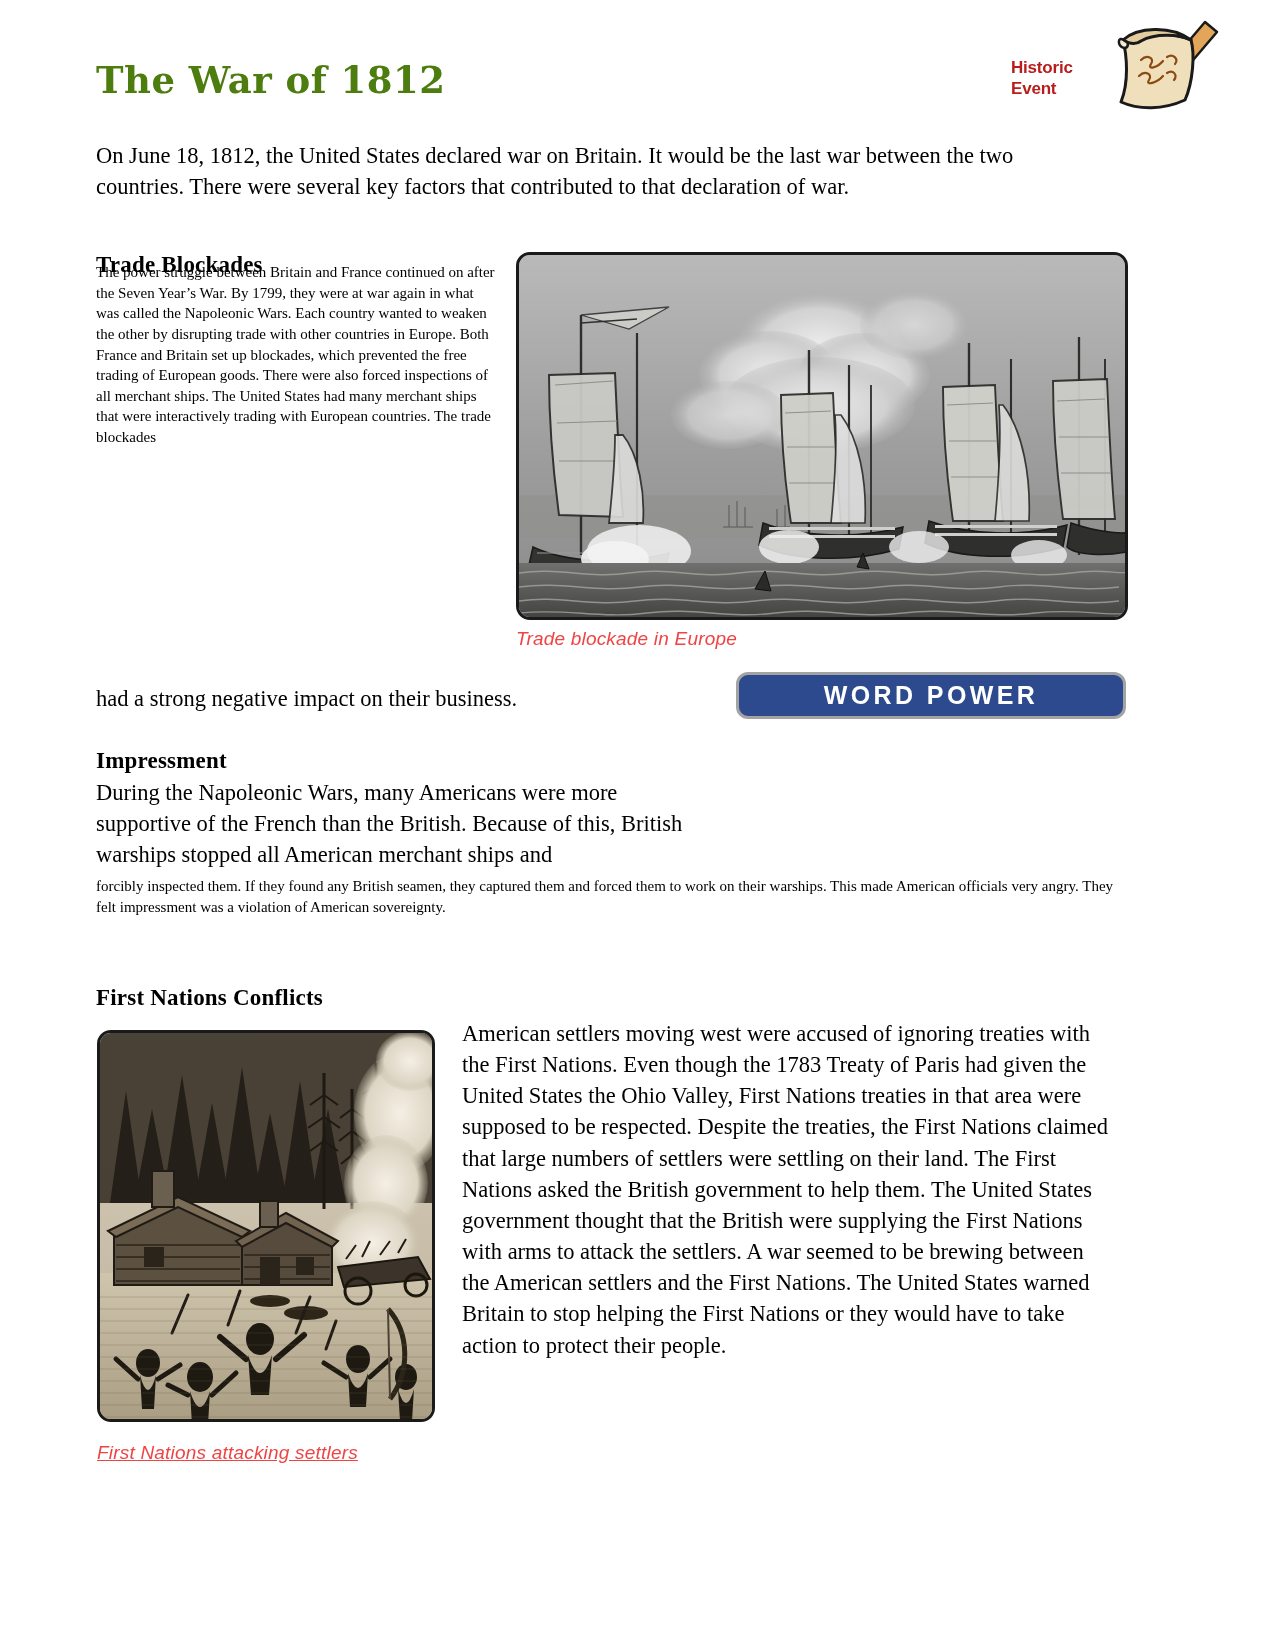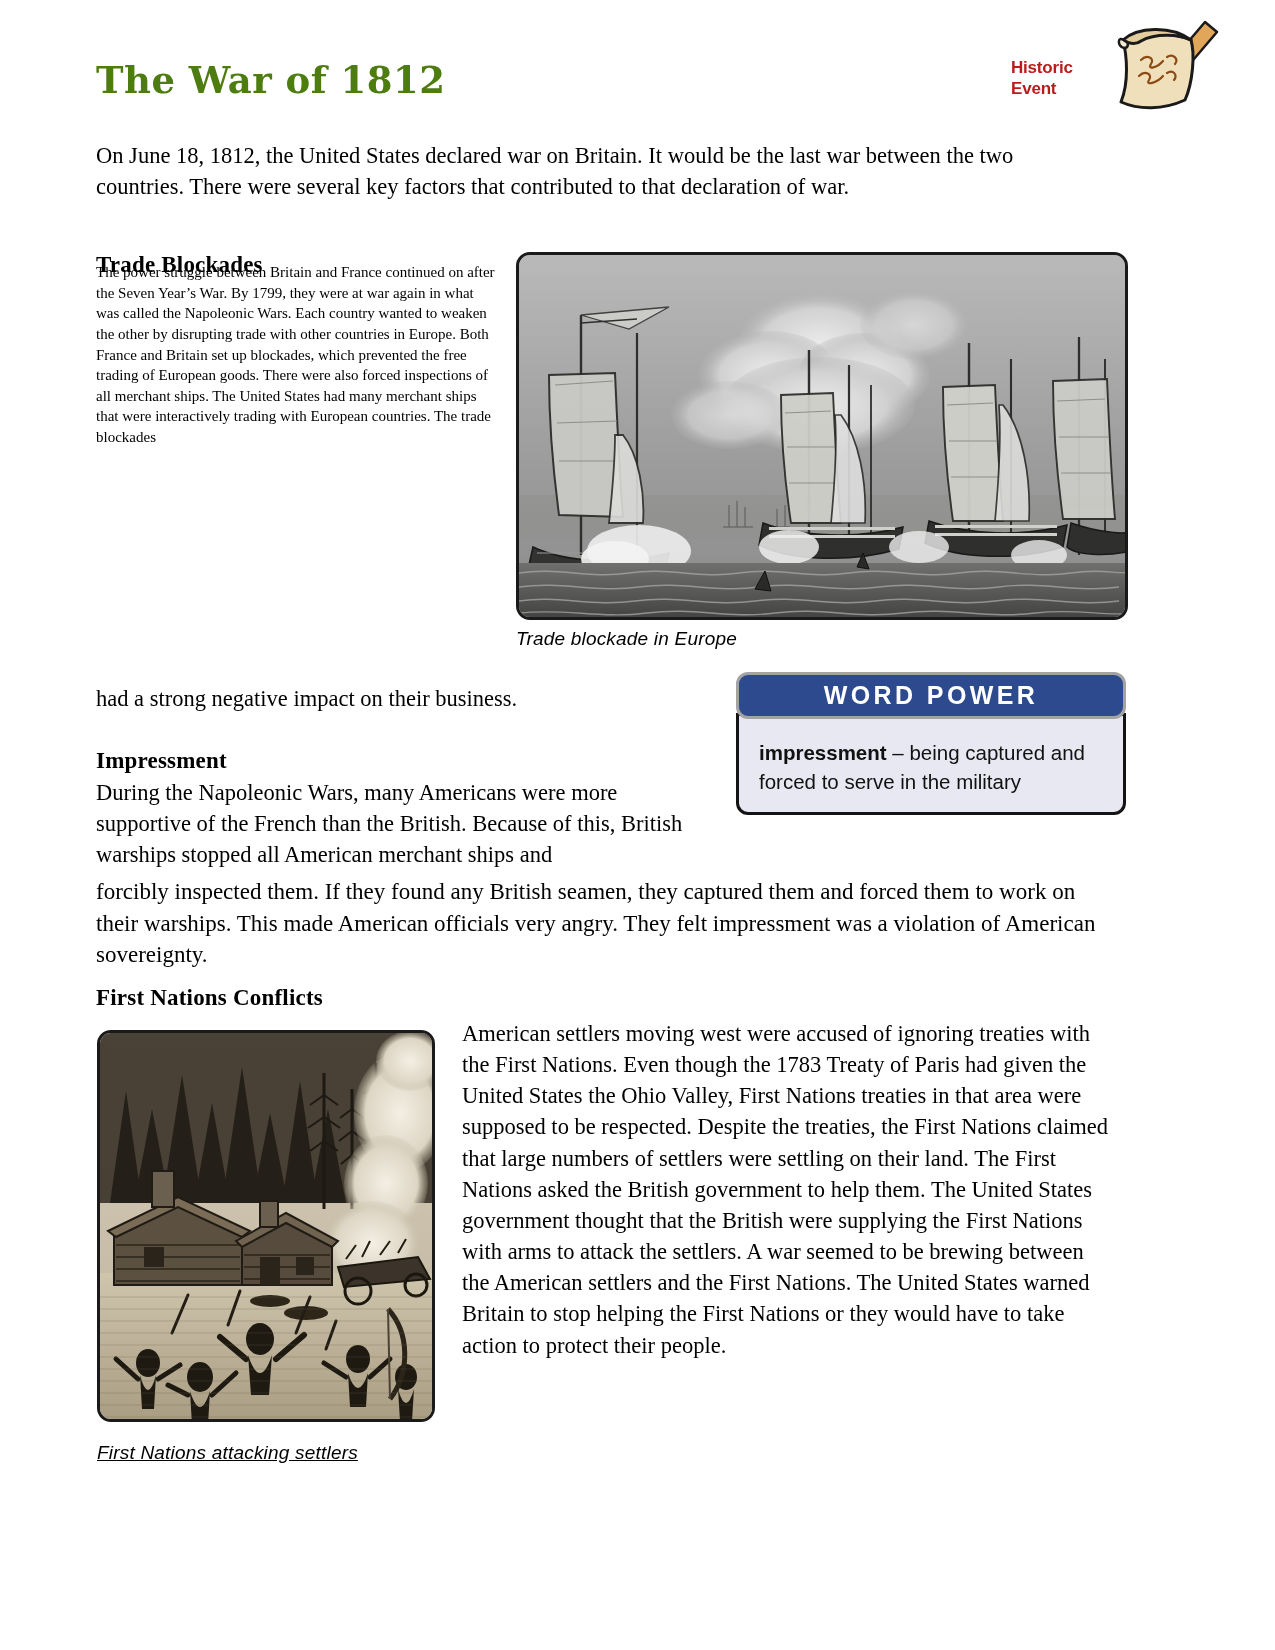--- a/index.html
+++ b/index.html
@@ -112,21 +112,21 @@
     top: 778px;
     width: 590px;
     font-size: 22.5px;
     line-height: 1.375;
   }
   .sec-impress-tail {
     position: absolute;
     left: 96px;
     top: 876px;
     width: 1020px;
-    font-size: 23px;
+    font-size: 15px;
     line-height: 1.375;
   }
 
   .sec-fn-head {
     position: absolute;
     left: 96px;
     top: 985px;
   }
   .sec-fn-body {
     position: absolute;
@@ -146,21 +146,21 @@
     border: 3px solid #1a1a1a;
     border-radius: 14px;
     overflow: hidden;
     box-sizing: border-box;
     background: #8d8d8d;
   }
   .caption {
     font-family: "Liberation Sans", "DejaVu Sans", sans-serif;
     font-style: italic;
     font-size: 19px;
-    color: #000000;
+    color: #ef4444;
     margin-top: 8px;
     letter-spacing: 0.2px;
   }
 
   .fig-ships {
     left: 516px;
     top: 252px;
     width: 612px;
   }
   .fig-ships .fig-frame { width: 612px; height: 368px; }
@@ -382,26 +382,20 @@
         <path d="M338 312 L344 298 L350 314 Z" fill="#2a2a29" stroke="#111" stroke-width="1"></path>
       </svg>
     </div>
     <div class="caption">Trade blockade in Europe</div>
   </div>
 
   <div class="wordpower">
     <div class="wp-head">
       <span class="wp-head-text">WORD POWER</span>
     </div>
-    <div class="wp-body">
-      <div class="wp-term-line">
-        <span class="wp-term">impressment</span>
-        <span>– being captured and forced to serve in the military</span>
-      </div>
-    </div>
   </div>
 
   <div class="h-sub sec-impress-head">Impressment</div>
   <div class="sec-impress-body">During the Napoleonic Wars, many Americans were more supportive of the French than the British. Because of this, British warships stopped all American merchant ships and</div>
   <div class="sec-impress-tail">forcibly inspected them. If they found any British seamen, they captured them and forced them to work on their warships. This made American officials very angry. They felt impressment was a violation of American sovereignty.</div>
 
   <div class="h-sub sec-fn-head">First Nations Conflicts</div>
   <div class="sec-fn-body">American settlers moving west were accused of ignoring treaties with the First Nations. Even though the 1783 Treaty of Paris had given the United States the Ohio Valley, First Nations treaties in that area were supposed to be respected. Despite the treaties, the First Nations claimed that large numbers of settlers were settling on their land. The First Nations asked the British government to help them. The United States government thought that the British were supplying the First Nations with arms to attack the settlers. A war seemed to be brewing between the American settlers and the First Nations. The United States warned Britain to stop helping the First Nations or they would have to take action to protect their people.</div>
 
   <div class="fig fig-fn">

